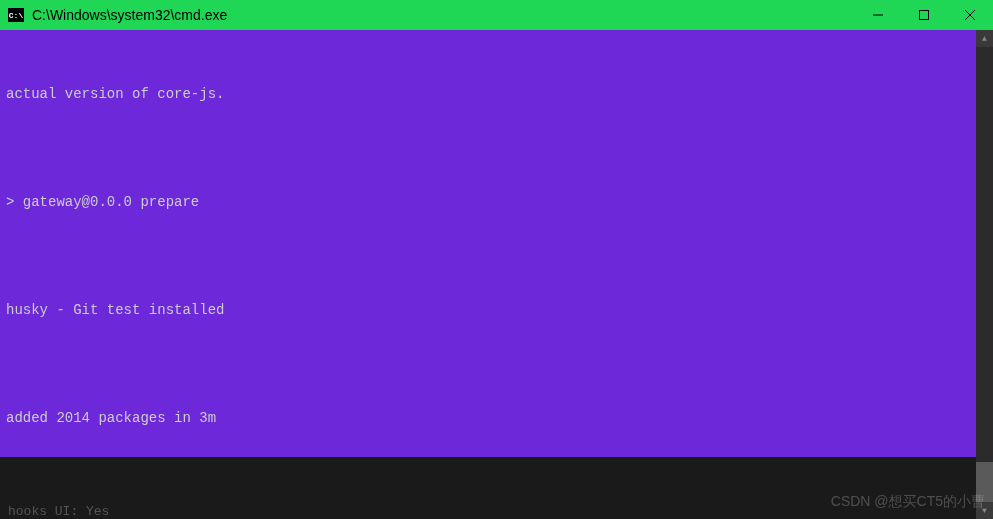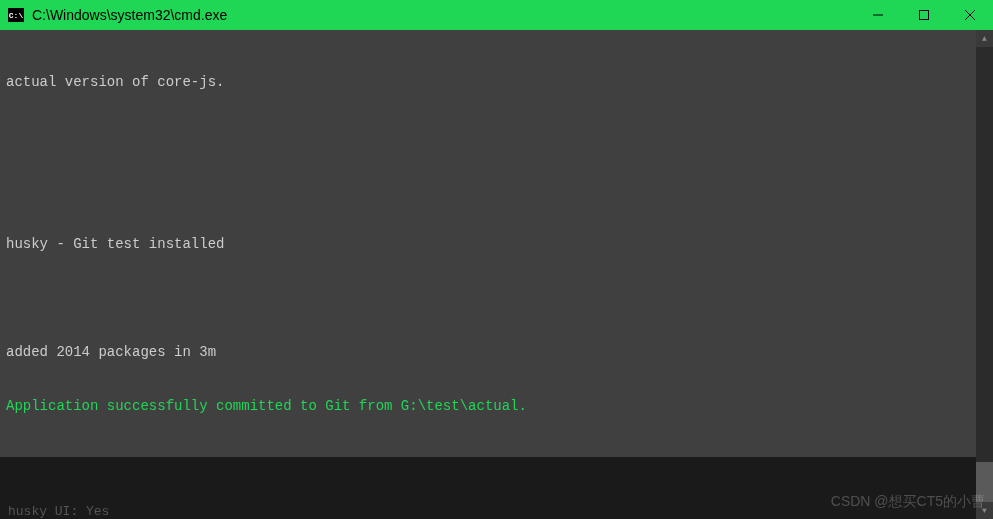--- a/index.html
+++ b/index.html
@@ -48,24 +48,24 @@
       width: 46px;
       height: 30px;
       display: flex;
       align-items: center;
       justify-content: center;
       color: #000;
       font-size: 10px;
     }
     .win-btn svg { width: 10px; height: 10px; }
     .terminal {
-      background: #404040;
+      background: #6d28d9;
       color: #ccc;
       height: 427px;
-      padding: 7px 6px;
+      padding: 19px 6px;
       line-height: 1.3;
       position: relative;
       white-space: pre;
       overflow: hidden;
     }
     .line { display: block; min-height: 17px; }
     .green { color: #1fd655; }
     .white { color: #ccc; }
     .scrollbar {
       position: absolute;
@@ -133,20 +133,21 @@
           <line x1="0" y1="0" x2="10" y2="10" stroke="#000" stroke-width="1"></line>
           <line x1="10" y1="0" x2="0" y2="10" stroke="#000" stroke-width="1"></line>
         </svg>
     </div>
   </div>
 </div>
 
 <div class="terminal">
   <span class="line white">actual version of core-js.</span>
   <span class="line"></span>
+  <span class="line white">&gt; gateway@0.0.0 prepare</span>
   <span class="line"></span>
   <span class="line white">husky - Git test installed</span>
   <span class="line"></span>
   <span class="line white">added 2014 packages in 3m</span>
   <span class="line green">Application successfully committed to Git from G:\test\actual.</span>
   
   
   
   
   
@@ -168,13 +169,13 @@
   
 </div>
 
 <div class="scrollbar">
   <div class="scroll-arrow up">▲</div>
   <div class="scroll-thumb"></div>
   <div class="scroll-arrow down">▼</div>
 </div>
 
 <div class="watermark">CSDN @想买CT5的小曹</div>
-<div class="cutoff">husky UI: Yes</div>
+<div class="cutoff">hooks UI: Yes</div>
 
 </body></html>

